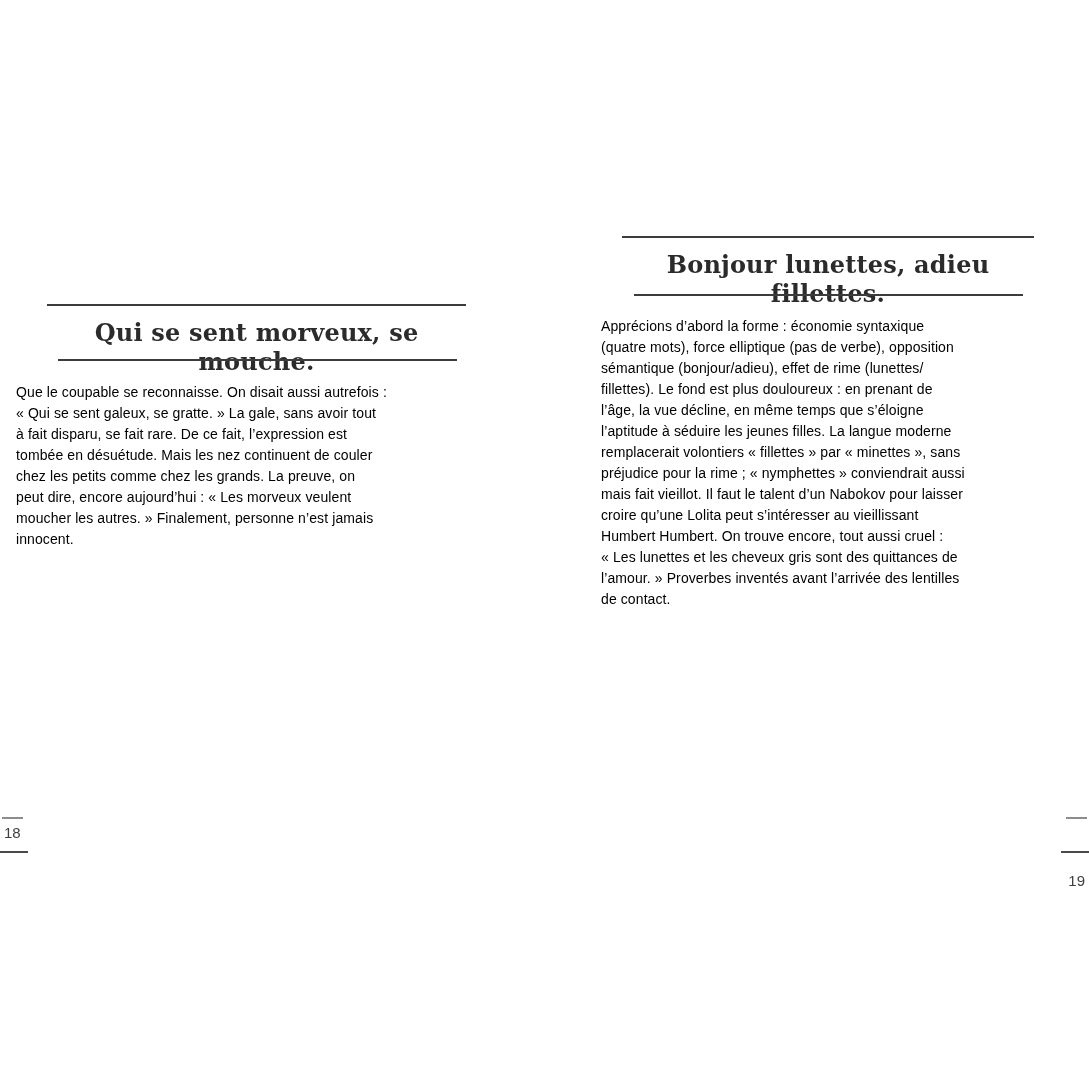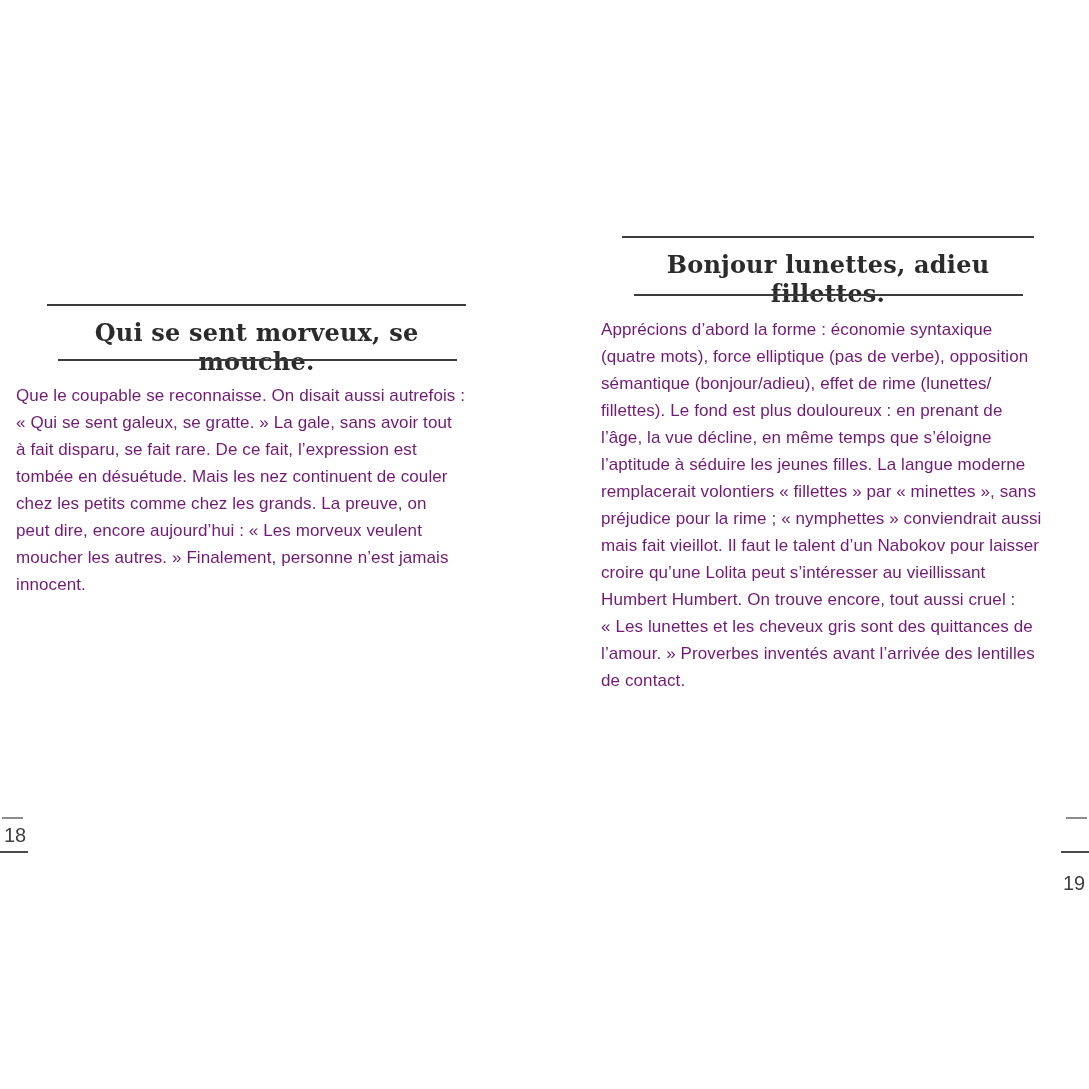--- a/index.html
+++ b/index.html
@@ -26,38 +26,38 @@
     text-align: center;
     font-family: "DejaVu Serif", serif;
     font-weight: 700;
     font-size: 24px;
     letter-spacing: 0.2px;
     color: #2b2b2b;
   }
   .body-text {
     position: absolute;
     white-space: pre-line;
-    font-size: 17px;
-    line-height: 27px;
-    color: #701a75;
+    font-size: 14px;
+    line-height: 21px;
+    color: #000000;
     letter-spacing: 0.1px;
   }
   .folio-rule-top {
     position: absolute;
     height: 2px;
     background: #8d8d8d;
   }
   .folio-rule-bottom {
     position: absolute;
     height: 2px;
     background: #4a4a4a;
   }
   .folio-number {
     position: absolute;
-    font-size: 20px;
+    font-size: 15px;
     color: #3f3f3f;
   }
 </style>
 </head>
 <body>
 
 <div class="canvas">
 
   <div>
     <div class="rule" style="left:47px; top:304px; width:419px;"></div>

